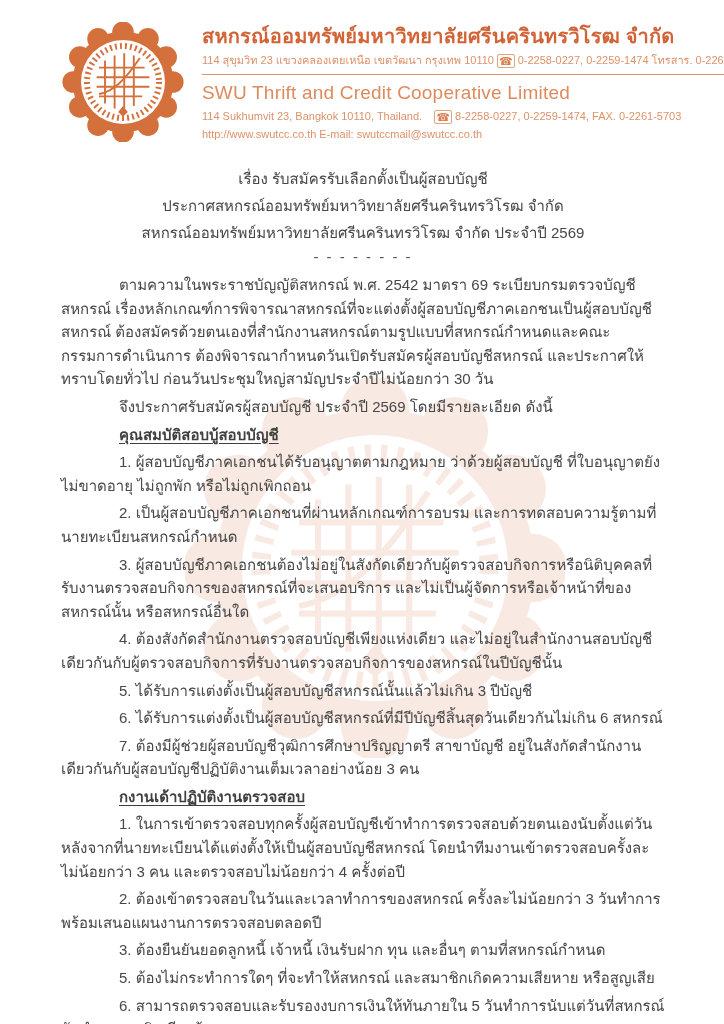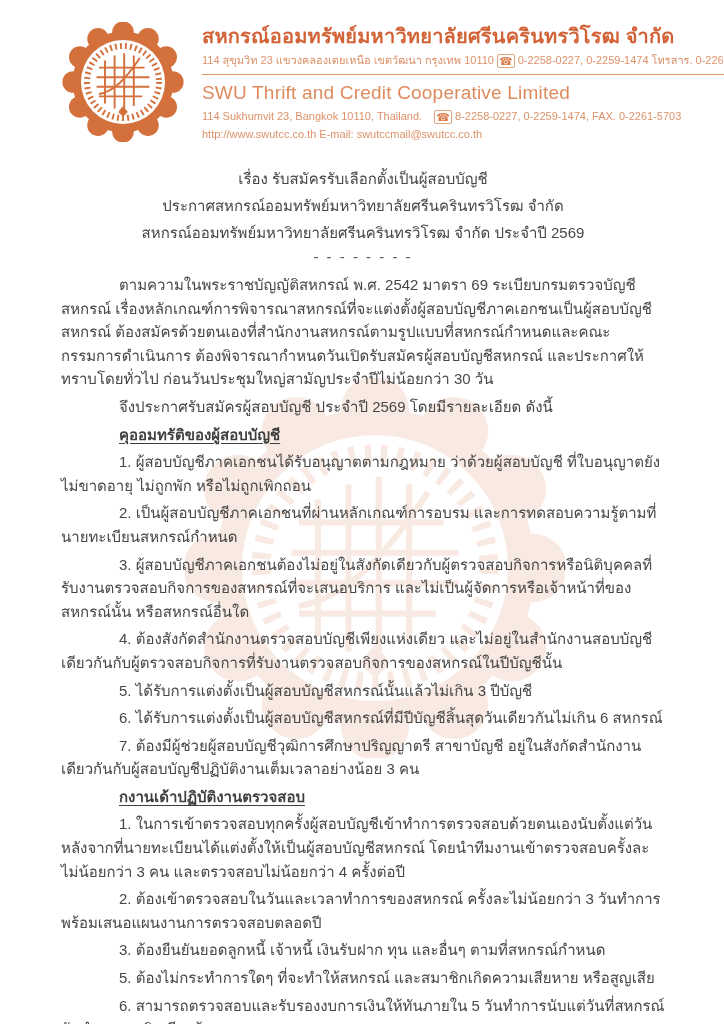--- a/index.html
+++ b/index.html
@@ -137,21 +137,21 @@
     <div class="title-block">
       <div>เรื่อง  รับสมัครรับเลือกตั้งเป็นผู้สอบบัญชี</div>
       <div>ประกาศสหกรณ์ออมทรัพย์มหาวิทยาลัยศรีนครินทรวิโรฒ จำกัด</div>
       <div>สหกรณ์ออมทรัพย์มหาวิทยาลัยศรีนครินทรวิโรฒ จำกัด ประจำปี 2569</div>
     </div>
     <div class="sep">- - - - - - - -</div>
 
     <p class="para">ตามความในพระราชบัญญัติสหกรณ์ พ.ศ. 2542 มาตรา 69 ระเบียบกรมตรวจบัญชีสหกรณ์ เรื่องหลักเกณฑ์การพิจารณาสหกรณ์ที่จะแต่งตั้งผู้สอบบัญชีภาคเอกชนเป็นผู้สอบบัญชีสหกรณ์ ต้องสมัครด้วยตนเองที่สำนักงานสหกรณ์ตามรูปแบบที่สหกรณ์กำหนดและคณะกรรมการดำเนินการ ต้องพิจารณากำหนดวันเปิดรับสมัครผู้สอบบัญชีสหกรณ์ และประกาศให้ทราบโดยทั่วไป ก่อนวันประชุมใหญ่สามัญประจำปีไม่น้อยกว่า 30 วัน</p>
     <p class="para">จึงประกาศรับสมัครผู้สอบบัญชี ประจำปี 2569 โดยมีรายละเอียด ดังนี้</p>
 
-    <p class="heading">คุออมทรัติของผู้สอบบัญชี</p>
+    <p class="heading">คุณสมบัติสอบบู้สอบบัญชี</p>
     <p class="para">1. ผู้สอบบัญชีภาคเอกชนได้รับอนุญาตตามกฎหมาย ว่าด้วยผู้สอบบัญชี ที่ใบอนุญาตยังไม่ขาดอายุ ไม่ถูกพัก หรือไม่ถูกเพิกถอน</p>
     <p class="para">2. เป็นผู้สอบบัญชีภาคเอกชนที่ผ่านหลักเกณฑ์การอบรม และการทดสอบความรู้ตามที่นายทะเบียนสหกรณ์กำหนด</p>
     <p class="para">3. ผู้สอบบัญชีภาคเอกชนต้องไม่อยู่ในสังกัดเดียวกับผู้ตรวจสอบกิจการหรือนิติบุคคลที่รับงานตรวจสอบกิจการของสหกรณ์ที่จะเสนอบริการ และไม่เป็นผู้จัดการหรือเจ้าหน้าที่ของสหกรณ์นั้น หรือสหกรณ์อื่นใด</p>
     <p class="para">4. ต้องสังกัดสำนักงานตรวจสอบบัญชีเพียงแห่งเดียว และไม่อยู่ในสำนักงานสอบบัญชีเดียวกันกับผู้ตรวจสอบกิจการที่รับงานตรวจสอบกิจการของสหกรณ์ในปีบัญชีนั้น</p>
     <p class="para">5. ได้รับการแต่งตั้งเป็นผู้สอบบัญชีสหกรณ์นั้นแล้วไม่เกิน 3 ปีบัญชี</p>
     <p class="para">6. ได้รับการแต่งตั้งเป็นผู้สอบบัญชีสหกรณ์ที่มีปีบัญชีสิ้นสุดวันเดียวกันไม่เกิน 6 สหกรณ์</p>
     <p class="para">7. ต้องมีผู้ช่วยผู้สอบบัญชีวุฒิการศึกษาปริญญาตรี สาขาบัญชี อยู่ในสังกัดสำนักงานเดียวกันกับผู้สอบบัญชีปฏิบัติงานเต็มเวลาอย่างน้อย 3 คน</p>
 
     <p class="heading">กงานเด้าปฏิบัติงานตรวจสอบ</p>
     <p class="para">1. ในการเข้าตรวจสอบทุกครั้งผู้สอบบัญชีเข้าทำการตรวจสอบด้วยตนเองนับตั้งแต่วันหลังจากที่นายทะเบียนได้แต่งตั้งให้เป็นผู้สอบบัญชีสหกรณ์ โดยนำทีมงานเข้าตรวจสอบครั้งละไม่น้อยกว่า 3 คน และตรวจสอบไม่น้อยกว่า 4 ครั้งต่อปี</p>

